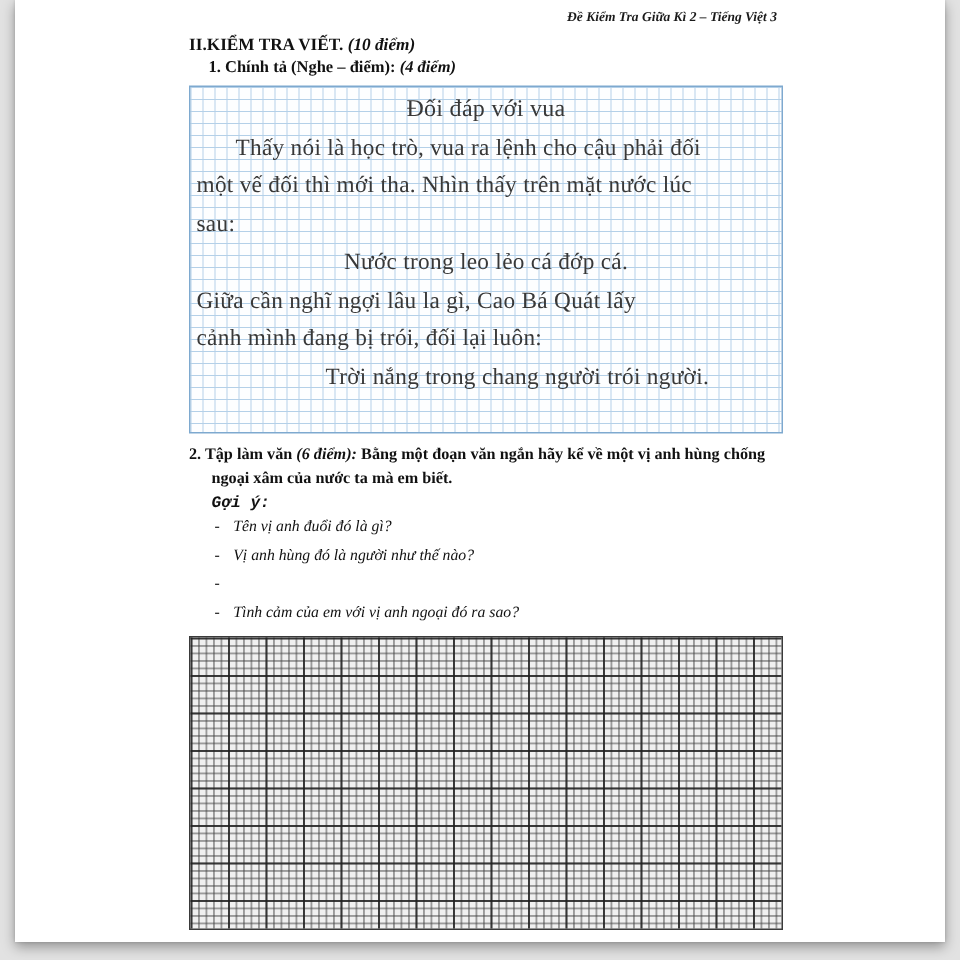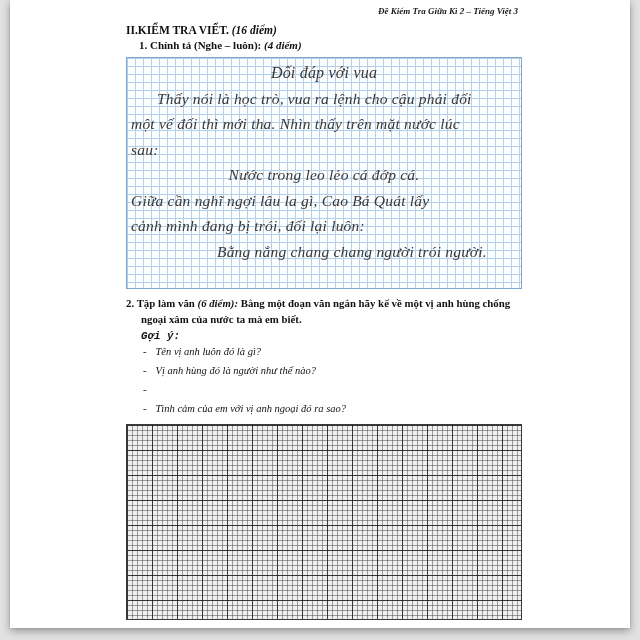--- a/index.html
+++ b/index.html
@@ -35,21 +35,20 @@
     background-color:#fdfeff;
     background-image:
       linear-gradient(to right, #b4d0e8 1px, transparent 1px),
       linear-gradient(to bottom, #b4d0e8 1px, transparent 1px);
     background-size:8px 8px;
     padding:2px 4px 0 4px;
     overflow:hidden;
   }
   .dl {
     font-family:"Liberation Serif", serif;
-    font-style:italic;
     font-size:15.5px;
     line-height:25.5px;
     color:#383838;
     white-space:nowrap;
     letter-spacing:.2px;
   }
   .dl.c { text-align:center; }
   .dl.ind { text-indent:26px; }
   .dl.ind2 { margin-left:86px; }
   .dl.title { font-size:16px; }
@@ -90,52 +89,52 @@
 <body>
 
 <div class="page">
 
   <div class="header-right">Đề Kiểm Tra Giữa Kì 2 – Tiếng Việt 3</div>
 
   <div class="content">
 
     <div class="sec-title">
       <span>II.KIỂM TRA VIẾT.</span>
-      <span class="pts">(16 điểm)</span>
+      <span class="pts">(10 điểm)</span>
     </div>
 
     <div class="item1">
       <span>1.</span>
-      <span>Chính tả (Nghe – luôn):</span>
+      <span>Chính tả (Nghe – điểm):</span>
       <span class="pts">(4 điểm)</span>
     </div>
 
     <div class="gridbox">
       <div class="dl c title">Đối đáp với vua</div>
       <div class="dl ind">Thấy nói là học trò, vua ra lệnh cho cậu phải đối</div>
       <div class="dl">một vế đối thì mới tha. Nhìn thấy trên mặt nước lúc</div>
       <div class="dl">sau:</div>
       <div class="dl c">Nước trong leo lẻo cá đớp cá.</div>
       <div class="dl">Giữa cần nghĩ ngợi lâu la gì, Cao Bá Quát lấy</div>
       <div class="dl">cảnh mình đang bị trói, đối lại luôn:</div>
-      <div class="dl ind2">Bằng nắng chang chang người trói người.</div>
+      <div class="dl ind2">Trời nắng trong chang người trói người.</div>
     </div>
 
     <div class="item2">
       <span>2.</span>
       <span>Tập làm văn</span>
       <span class="pts">(6 điểm):</span>
       <span>Bằng một đoạn văn ngắn hãy kể về một vị anh hùng chống ngoại xâm của nước ta mà em biết.</span>
     </div>
 
     <div class="hints-label">Gợi ý:</div>
 
     <div class="hint">
       <span class="dash">-</span>
-      <span>Tên vị anh luôn đó là gì?</span>
+      <span>Tên vị anh đuổi đó là gì?</span>
     </div>
     <div class="hint">
       <span class="dash">-</span>
       <span>Vị anh hùng đó là người như thế nào?</span>
     </div>
     <div class="hint">
       <span class="dash">-</span>
     </div>
     <div class="hint">
       <span class="dash">-</span>

